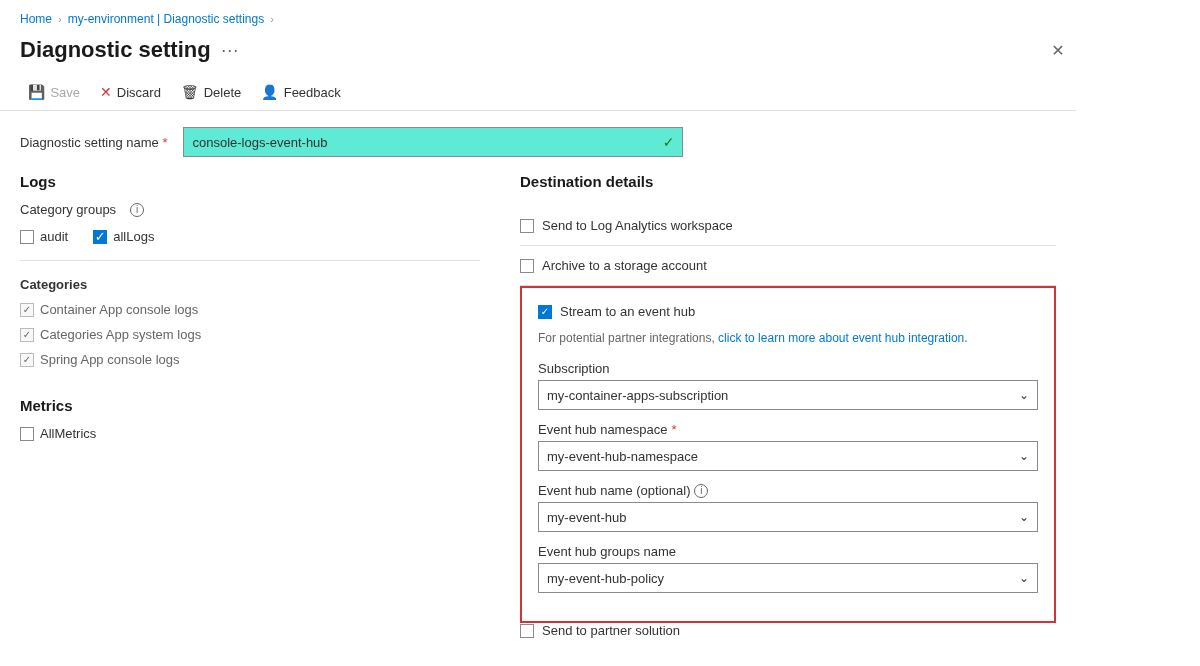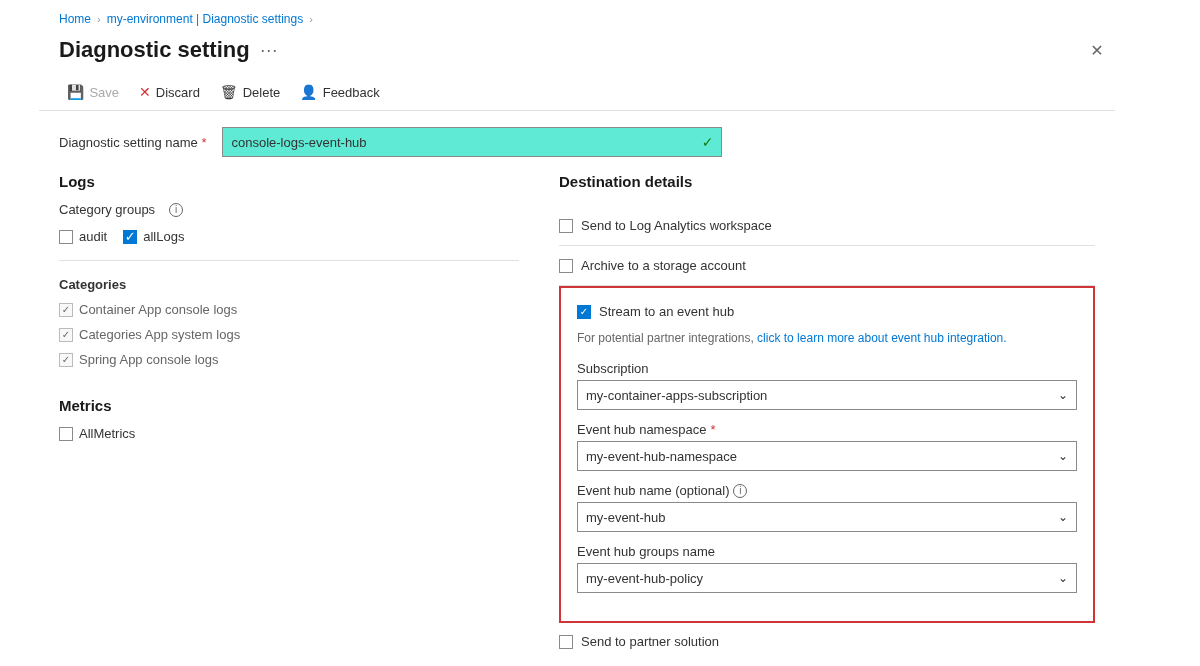--- a/index.html
+++ b/index.html
@@ -1,18 +1,18 @@
 <!DOCTYPE html>
 <html><head>
   <meta charset="utf-8">
   <style>
     * { box-sizing: border-box; margin: 0; padding: 0; }
     body { font-family: 'Segoe UI', Arial, sans-serif; font-size: 13px; color: #333; background: #fff; }
 
-    .page-container { width: 1076px; height: 666px; background: #fff; overflow: hidden; position: relative; margin-left: 39px; }
+    .page-container { width: 1076px; height: 666px; background: #fff; overflow: hidden; position: relative; }
 
     .breadcrumb { display: flex; align-items: center; gap: 6px; padding: 12px 20px 6px 20px; font-size: 12px; color: #0078d4; }
     .breadcrumb a { color: #0078d4; text-decoration: none; cursor: pointer; }
     .breadcrumb-separator { color: #999; font-size: 11px; }
 
     .title-bar { display: flex; align-items: center; justify-content: space-between; padding: 4px 4px 10px 20px; }
     .title-bar-left { display: flex; align-items: center; gap: 10px; }
     .page-title { font-size: 22px; font-weight: 600; color: #1a1a1a; }
     .title-ellipsis { color: #666; font-size: 18px; cursor: pointer; }
     .close-btn { width: 28px; height: 28px; display: flex; align-items: center; justify-content: center; cursor: pointer; color: #666; font-size: 16px; border: none; background: none; }
@@ -30,21 +30,21 @@
     .setting-name-input { flex: 1; max-width: 500px; height: 30px; border: 1px solid #8a8a8a; padding: 0 8px; font-size: 13px; display: flex; align-items: center; justify-content: space-between; background: #5eead4; }
     .setting-name-input-text { color: #333; }
     .setting-name-input-icon { color: #107c10; font-size: 14px; }
 
     .section-title { font-size: 15px; font-weight: 600; color: #1a1a1a; margin-bottom: 12px; }
 
     .category-groups-row { display: flex; align-items: center; gap: 14px; margin-bottom: 12px; }
     .category-groups-label { font-size: 13px; color: #333; }
     .info-icon { width: 14px; height: 14px; border-radius: 50%; border: 1px solid #666; display: inline-flex; align-items: center; justify-content: center; font-size: 10px; color: #666; cursor: pointer; flex-shrink: 0; }
 
-    .checkbox-group { display: flex; align-items: center; gap: 16px; margin-bottom: 16px; }
+    .checkbox-group { display: flex; align-items: center; gap: 25px; margin-bottom: 16px; }
     .checkbox-item { display: flex; align-items: center; gap: 6px; }
     .checkbox { width: 14px; height: 14px; border: 1px solid #8a8a8a; display: inline-flex; align-items: center; justify-content: center; flex-shrink: 0; cursor: pointer; background: #fff; }
     .checkbox.checked { background: #0078d4; border-color: #0078d4; color: #fff; }
     .checkbox-label { font-size: 13px; color: #333; }
 
     .categories-section { margin-top: 8px; }
     .categories-title { font-size: 13px; font-weight: 600; color: #333; margin-bottom: 10px; }
 
     .category-item { display: flex; align-items: center; gap: 6px; margin-bottom: 10px; }
     .category-checkbox { width: 14px; height: 14px; border: 1px solid #bbb; display: inline-flex; align-items: center; justify-content: center; flex-shrink: 0; background: #f8f8f8; }
@@ -69,21 +69,21 @@
     .partner-info { font-size: 12px; color: #666; margin-bottom: 16px; }
     .partner-info a { color: #0078d4; text-decoration: none; cursor: pointer; }
 
     .form-field { margin-bottom: 12px; }
     .form-label { font-size: 13px; color: #333; margin-bottom: 4px; display: flex; align-items: center; gap: 4px; }
     .form-label .required-star { color: #d13438; }
     .select-input { width: 100%; height: 30px; border: 1px solid #8a8a8a; padding: 0 8px; font-size: 13px; display: flex; align-items: center; justify-content: space-between; background: #fff; cursor: pointer; }
     .select-input-text { color: #333; }
     .select-input-arrow { color: #333; font-size: 12px; }
 
-    .send-to-partner { display: flex; align-items: center; gap: 8px; padding: 11px 0; }
+    .send-to-partner { display: flex; align-items: center; gap: 8px; padding: 0 0; }
 
     
     .full-width-row { display: flex; align-items: center; gap: 16px; padding: 0 20px 16px 20px; }
 
     .discard-icon { color: #d13438; }
   </style>
 </head>
 <body>
 
 <div class="page-container">

